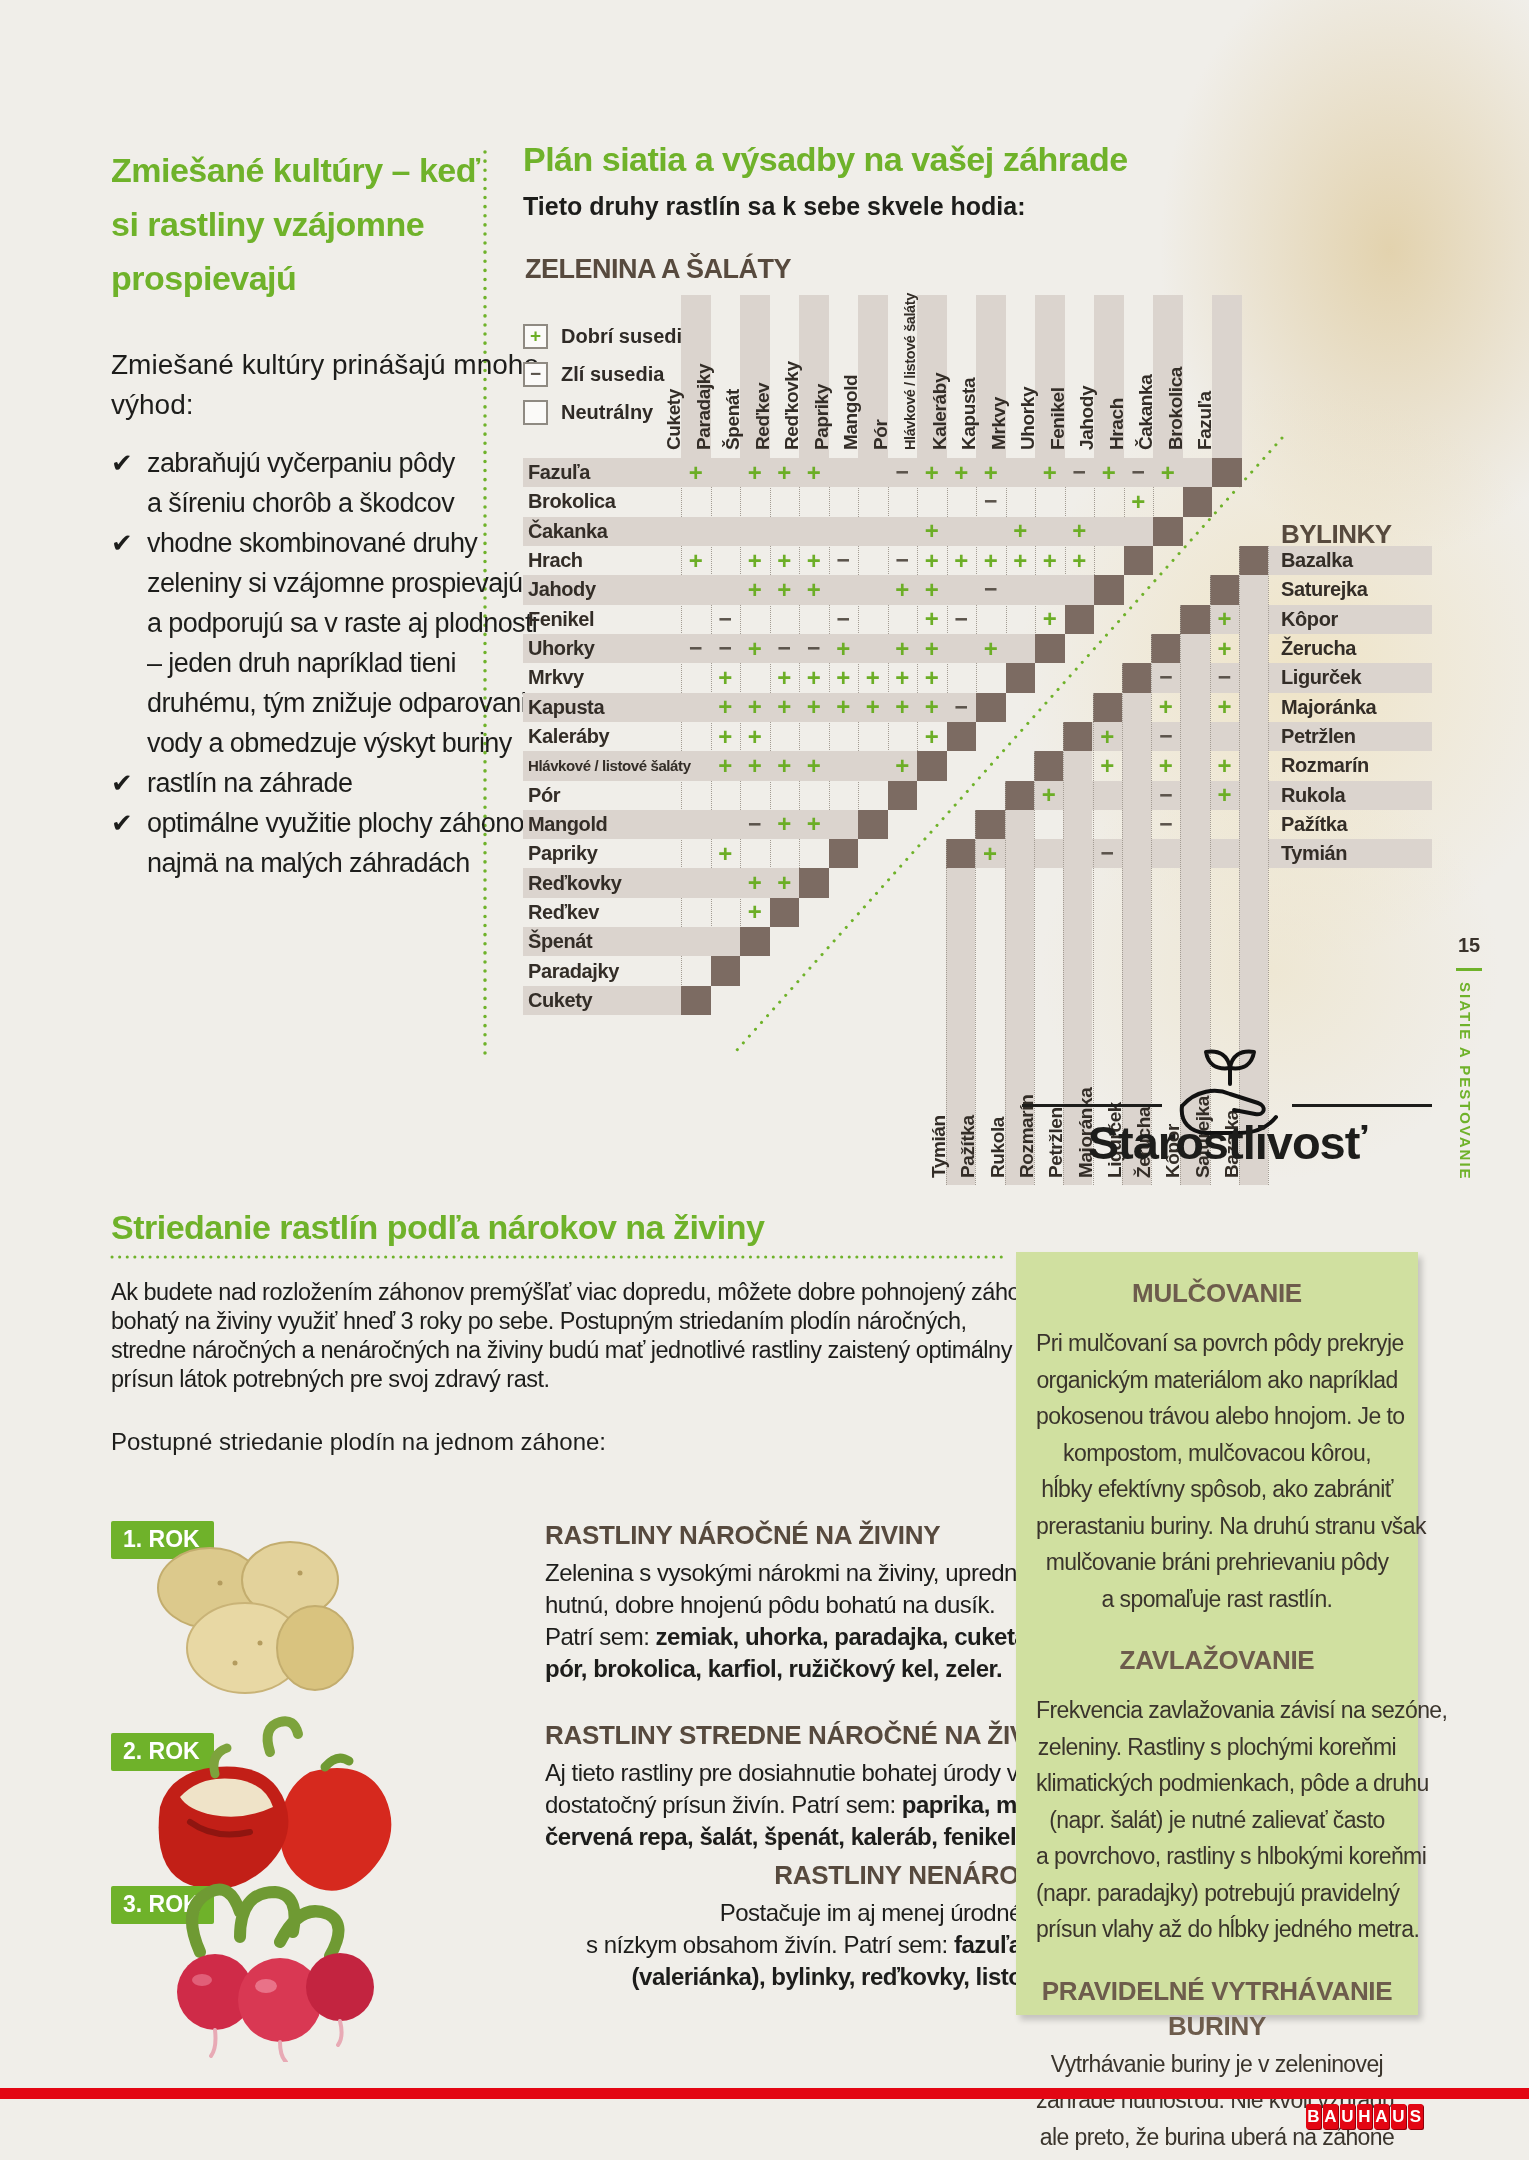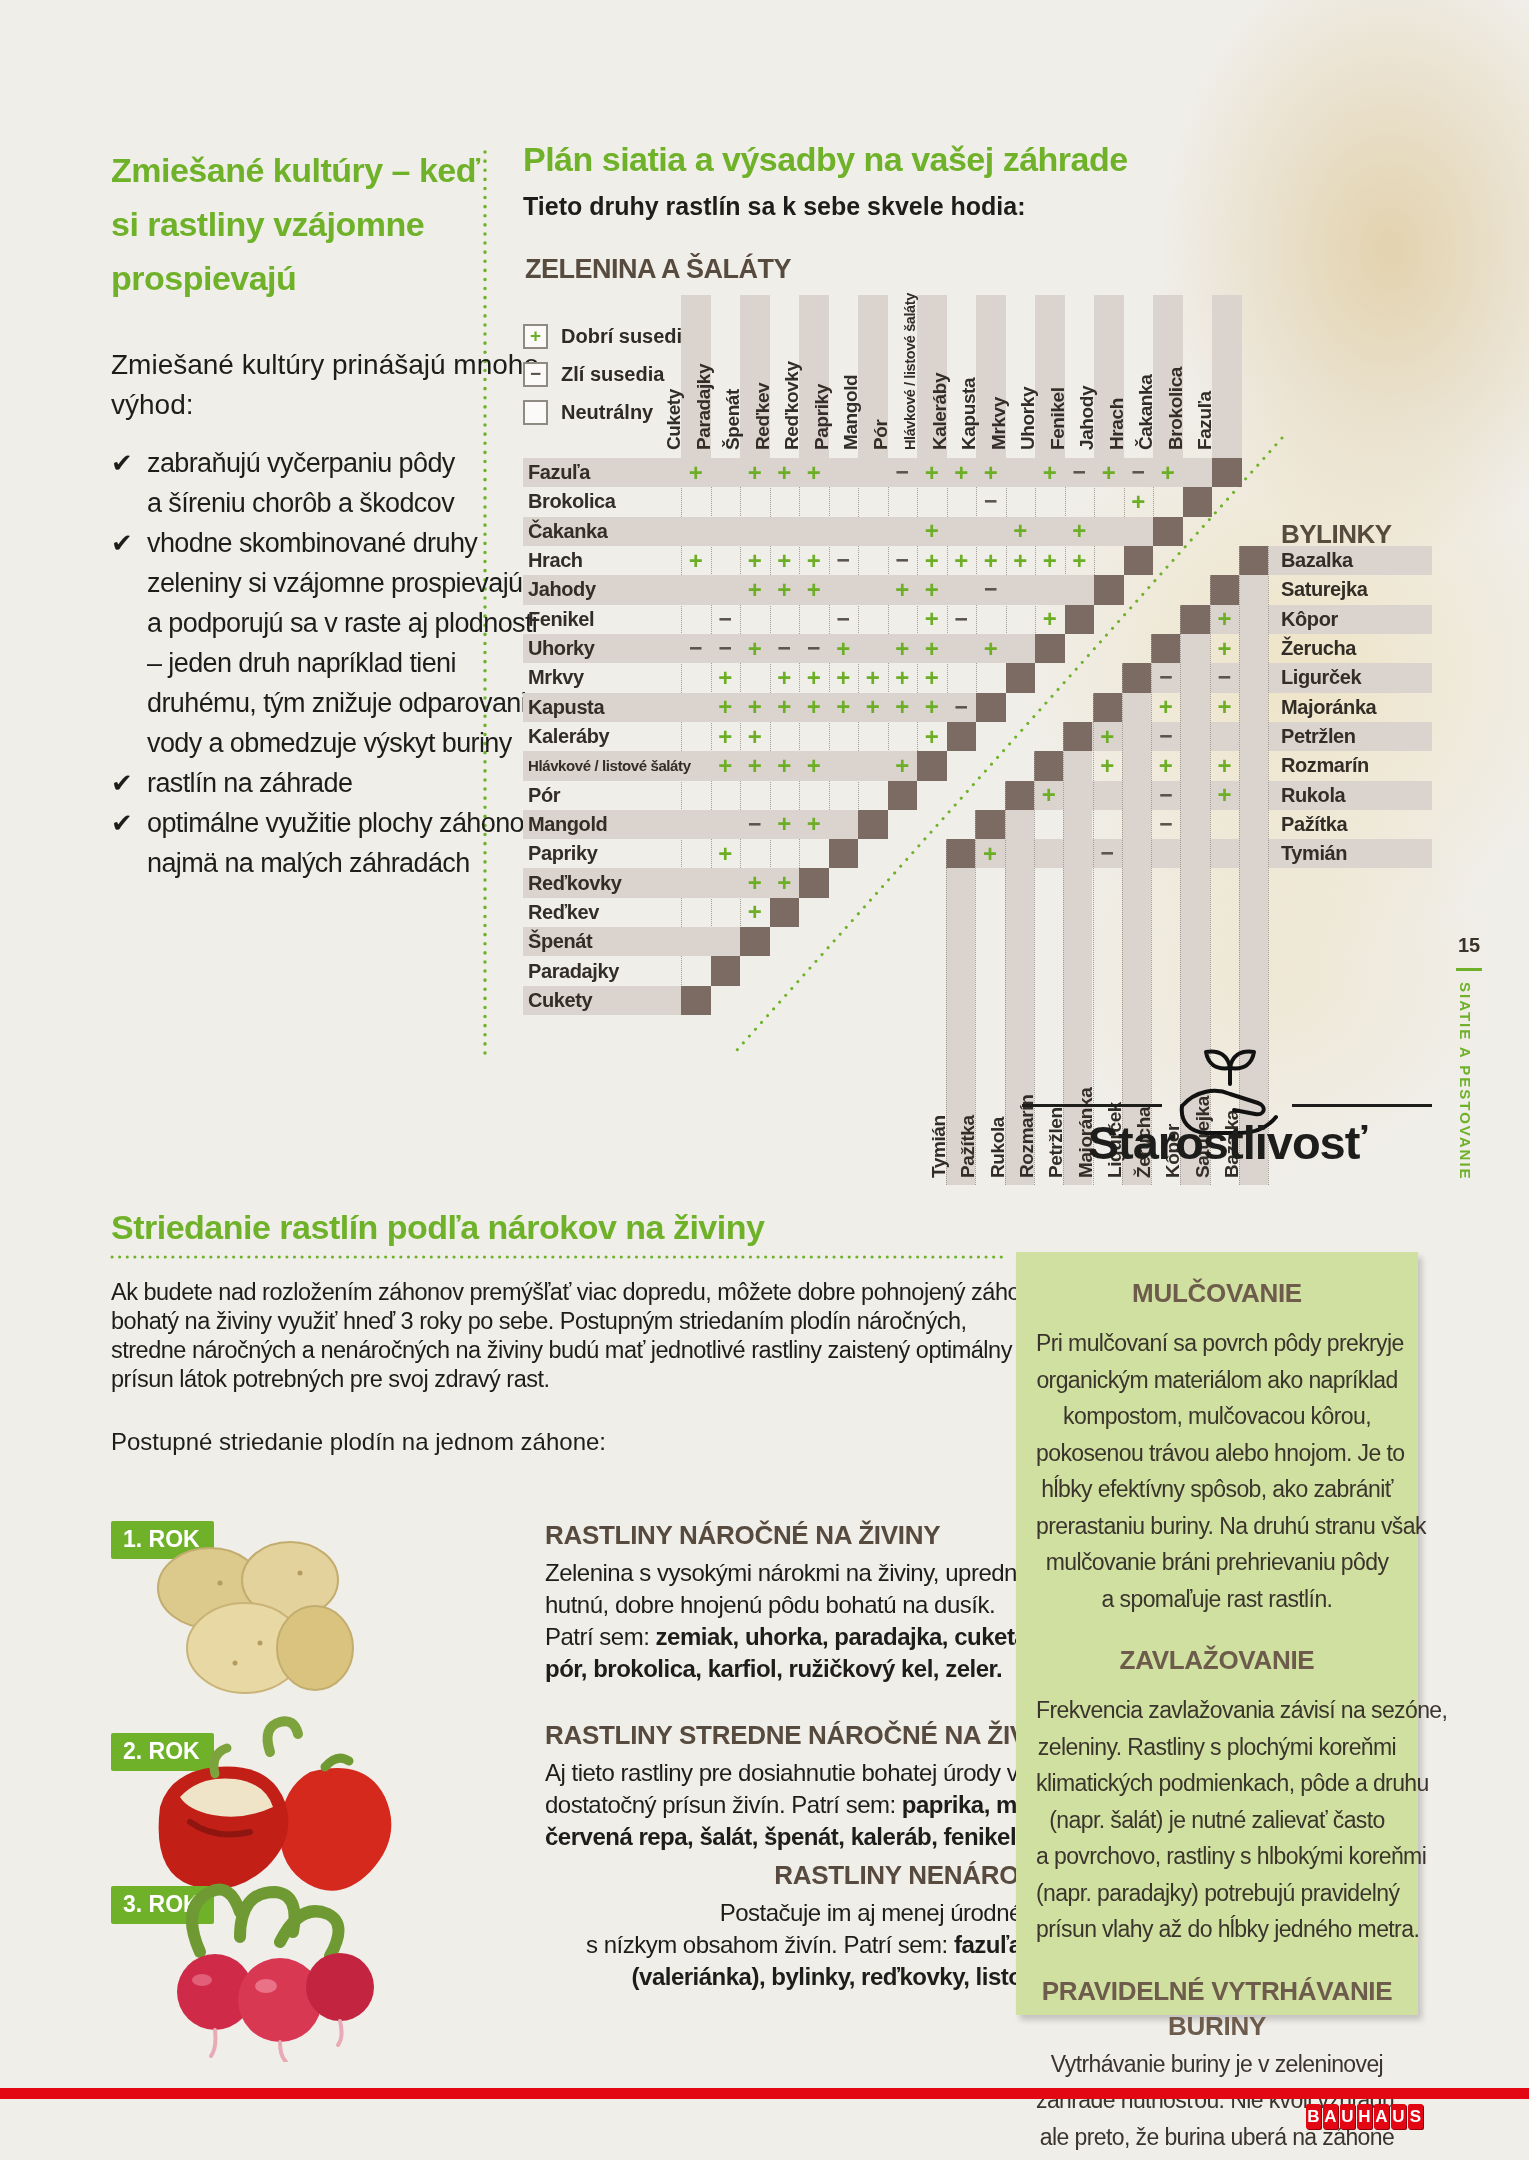--- a/index.html
+++ b/index.html
@@ -507,22 +507,22 @@
   <div class="icon-rule" style="left:1292px;width:140px;"></div>
   <div id="care-title">
       <div class="tline">Starostlivosť</div>
     </div>
 
   <div id="green-box">
     <h3>MULČOVANIE</h3>
     <div class="gb-para">
         <div class="tline">Pri mulčovaní sa povrch pôdy prekryje</div>
         <div class="tline">organickým materiálom ako napríklad</div>
+        <div class="tline">pokosenou trávou alebo hnojom. Je to</div>
         <div class="tline">kompostom, mulčovacou kôrou,</div>
-        <div class="tline">pokosenou trávou alebo hnojom. Je to</div>
         <div class="tline">hĺbky efektívny spôsob, ako zabrániť</div>
         <div class="tline">prerastaniu buriny. Na druhú stranu však</div>
         <div class="tline">mulčovanie bráni prehrievaniu pôdy</div>
         <div class="tline">a spomaľuje rast rastlín.</div>
       </div>
     <h3 class="second">ZAVLAŽOVANIE</h3>
     <div class="gb-para">
         <div class="tline">Frekvencia zavlažovania závisí na sezóne,</div>
         <div class="tline">zeleniny. Rastliny s plochými koreňmi</div>
         <div class="tline">klimatických podmienkach, pôde a druhu</div>

